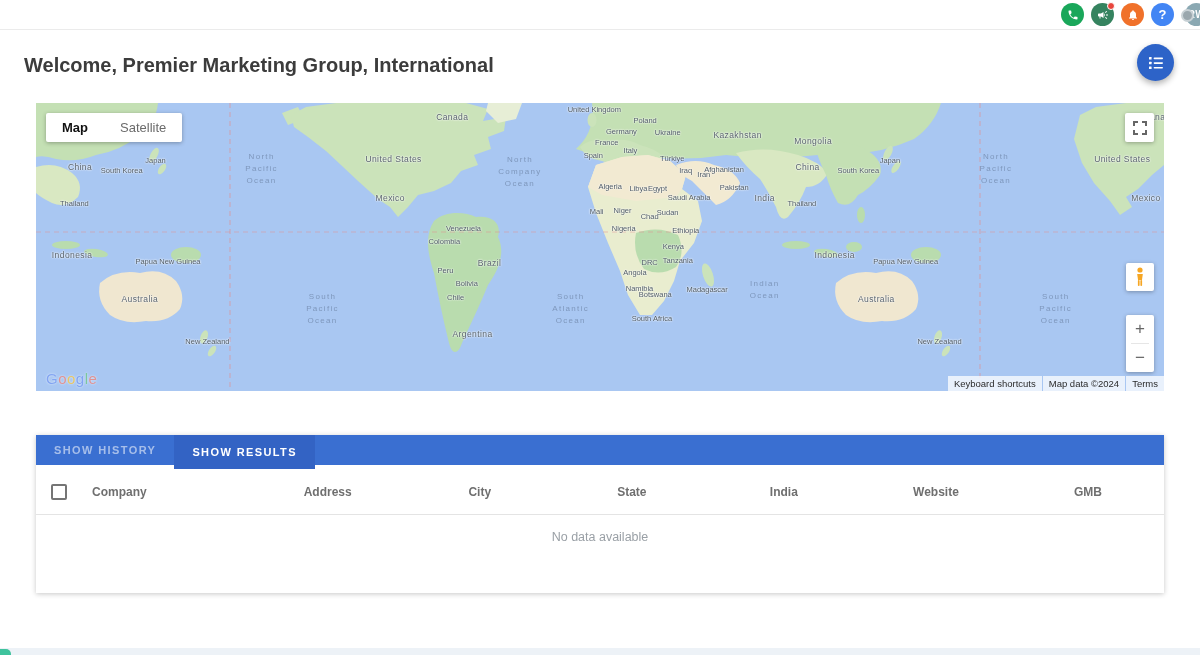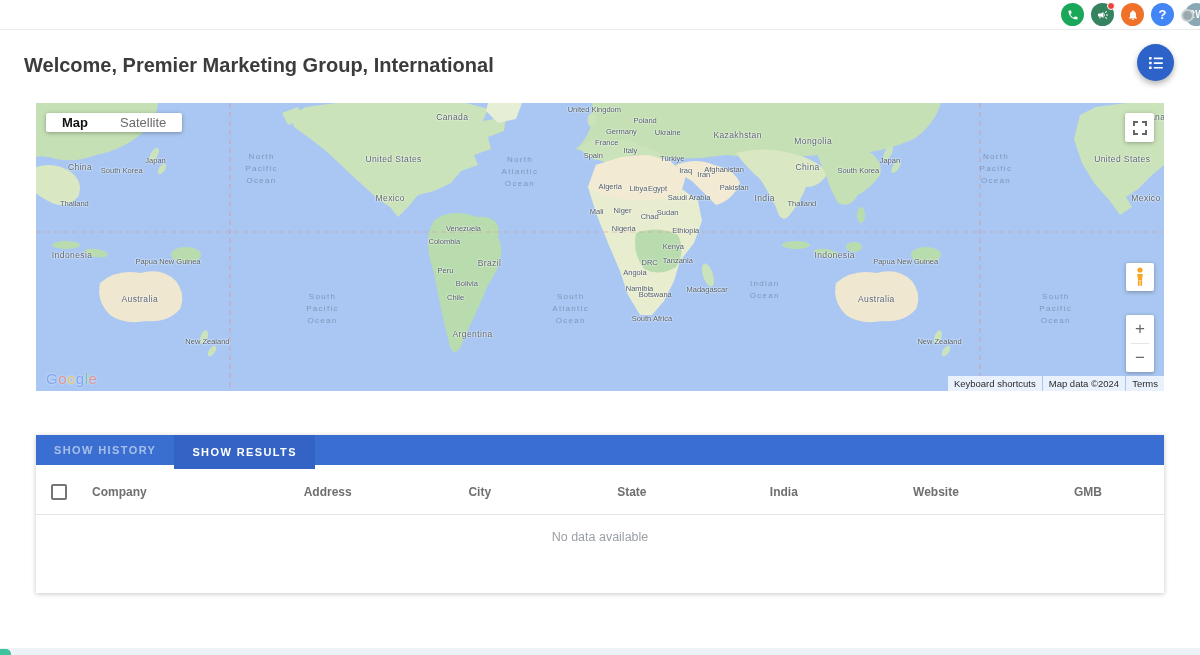--- a/index.html
+++ b/index.html
@@ -44,21 +44,21 @@
   .map-wrap { position:relative; width:1128px; height:288px; margin:26px auto 0 auto;
     overflow:hidden; background:#a9c7f2; }
   .map-wrap svg.world { position:absolute; left:0; top:0; }
   .map-labels { position:absolute; inset:0; pointer-events:none; }
   .lbl { position:absolute; transform:translate(-50%,-50%); white-space:nowrap; }
   .lbl.country { font-size:7.5px; color:#4f5b66; text-shadow:0 0 2px #fff,0 0 2px #fff; }
   .lbl.country.big { font-size:8.5px; color:#5a646e; letter-spacing:.4px; }
   .lbl.ocean { font-size:8px; color:#7e97bc; letter-spacing:1.3px; width:58px;
     white-space:normal; text-align:center; line-height:1.5; }
   .map-type { position:absolute; left:10px; top:10px; background:#fff; border-radius:2px;
-    box-shadow:0 1px 4px rgba(0,0,0,.3); display:flex; height:19px; align-items:center; z-index:3; }
+    box-shadow:0 1px 4px rgba(0,0,0,.3); display:flex; height:29px; align-items:center; z-index:3; }
   .map-type .mt { padding:0 16px; font-size:13px; line-height:29px; cursor:pointer; }
   .mt.active { color:#111; font-weight:bold; }
   .mt.inactive { color:#6b6b6b; }
   .ctl { position:absolute; background:#fff; border-radius:2px; box-shadow:0 1px 4px rgba(0,0,0,.3); z-index:3; }
   .fullscreen { right:10px; top:10px; width:29px; height:29px; display:flex;
     align-items:center; justify-content:center; cursor:pointer; }
   .pegman { right:10px; top:160px; width:28px; height:28px; display:flex;
     align-items:center; justify-content:center; cursor:pointer; }
   .zoomctl { right:10px; top:212px; width:28px; height:57px; display:flex; flex-direction:column; }
   .zoomctl .zbtn { flex:1; display:flex; align-items:center; justify-content:center;
@@ -186,21 +186,21 @@
 
       <path fill="#cbe3ba" d="M1044,12 L1060,4 L1090,0 L1128,0 L1128,62 L1116,72 L1102,86 L1090,94 L1096,104 L1084,112 L1074,98 L1058,80 L1046,60 L1038,36 Z"></path>
 
       <line x1="194" y1="0" x2="194" y2="288" stroke="#e08e8e" stroke-width="1" stroke-dasharray="5 4" opacity=".65"></line>
       <line x1="944" y1="0" x2="944" y2="288" stroke="#e08e8e" stroke-width="1" stroke-dasharray="5 4" opacity=".65"></line>
       <line x1="0" y1="129" x2="1128" y2="129" stroke="#e08e8e" stroke-width="1" stroke-dasharray="5 4" opacity=".5"></line>
     </svg>
 
     <div class="map-labels" id="map-labels">
         <span class="lbl ocean" style="left: 20%; top: 23%;">North Pacific Ocean</span>
-        <span class="lbl ocean" style="left: 42.9%; top: 24%;">North Atlantic Ocean</span>
+        <span class="lbl ocean" style="left: 42.9%; top: 24%;">North Company Ocean</span>
         <span class="lbl ocean" style="left: 85.1%; top: 23%;">North Pacific Ocean</span>
         <span class="lbl ocean" style="left: 25.4%; top: 71.5%;">South Pacific Ocean</span>
         <span class="lbl ocean" style="left: 47.4%; top: 71.5%;">South Atlantic Ocean</span>
         <span class="lbl ocean" style="left: 64.6%; top: 64.9%;">Indian Ocean</span>
         <span class="lbl ocean" style="left: 90.4%; top: 71.5%;">South Pacific Ocean</span>
         <span class="lbl country big" style="left: 36.9%; top: 4.9%;">Canada</span>
         <span class="lbl country" style="left: 49.5%; top: 2.2%;">United Kingdom</span>
         <span class="lbl country" style="left: 53.6%; top: 5.9%; padding-left: 9px;">Poland</span>
         <span class="lbl country" style="left: 51.9%; top: 9.7%;">Germany</span>
         <span class="lbl country" style="left: 56%; top: 10.1%;">Ukraine</span>

